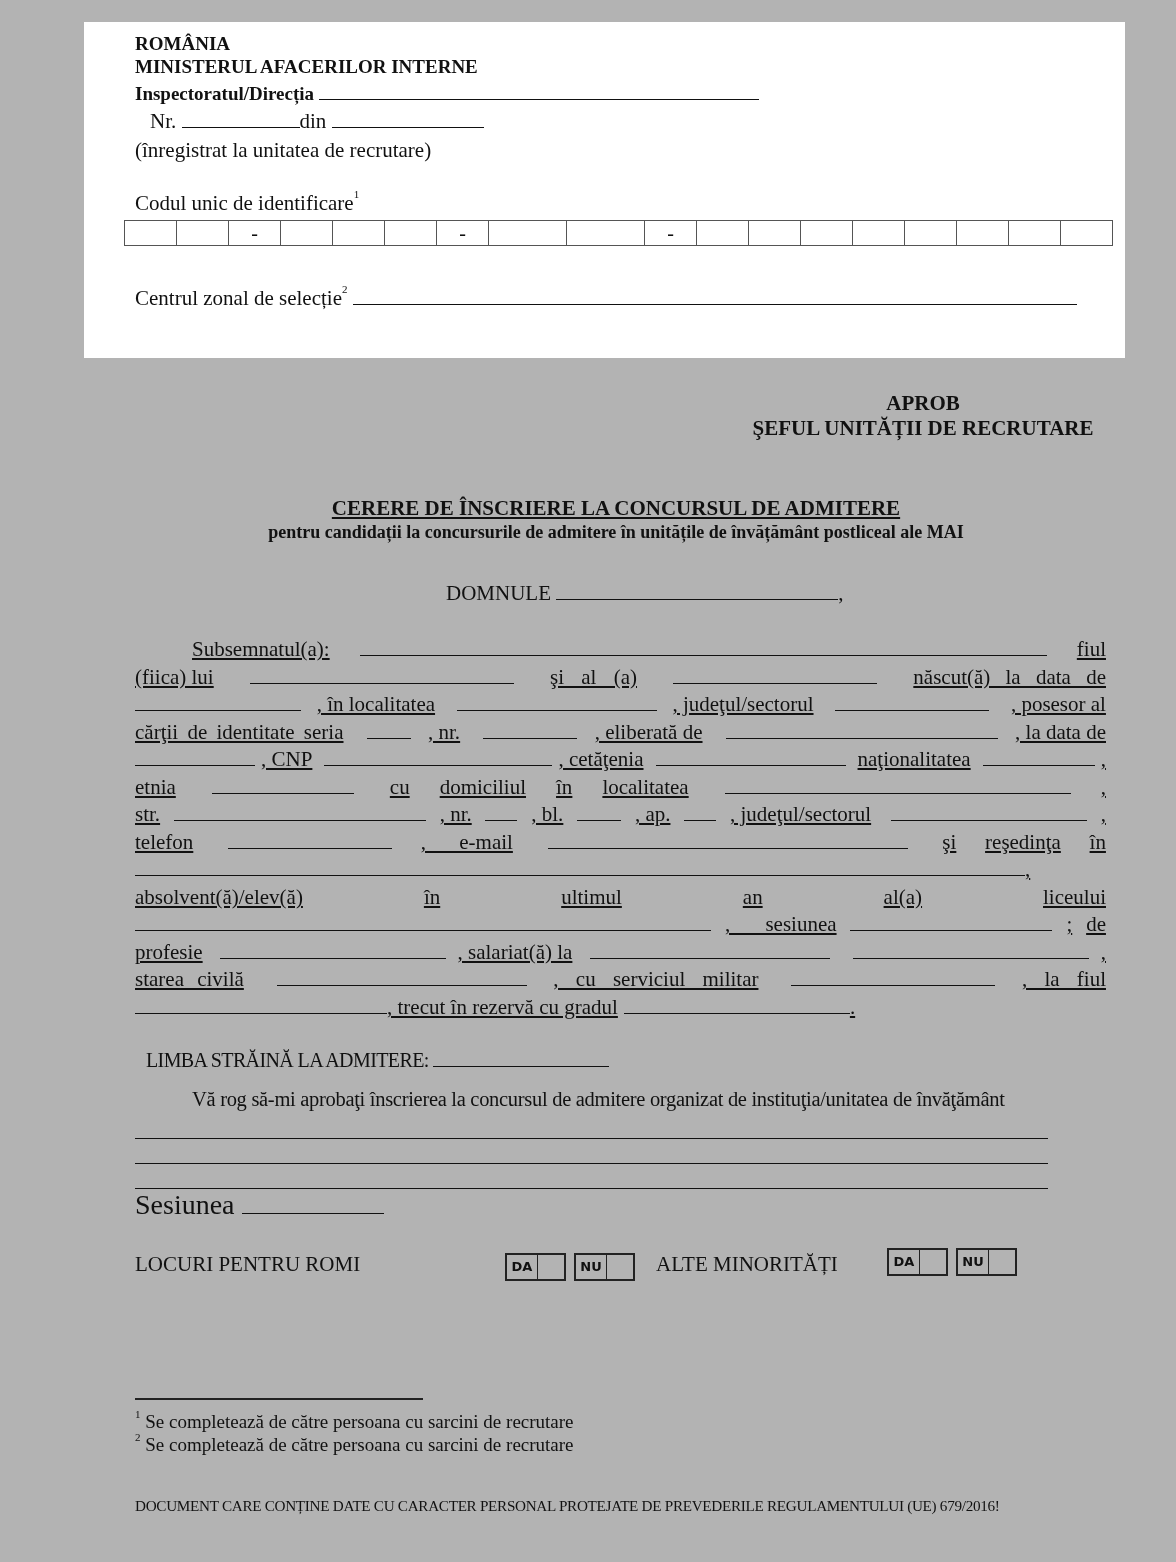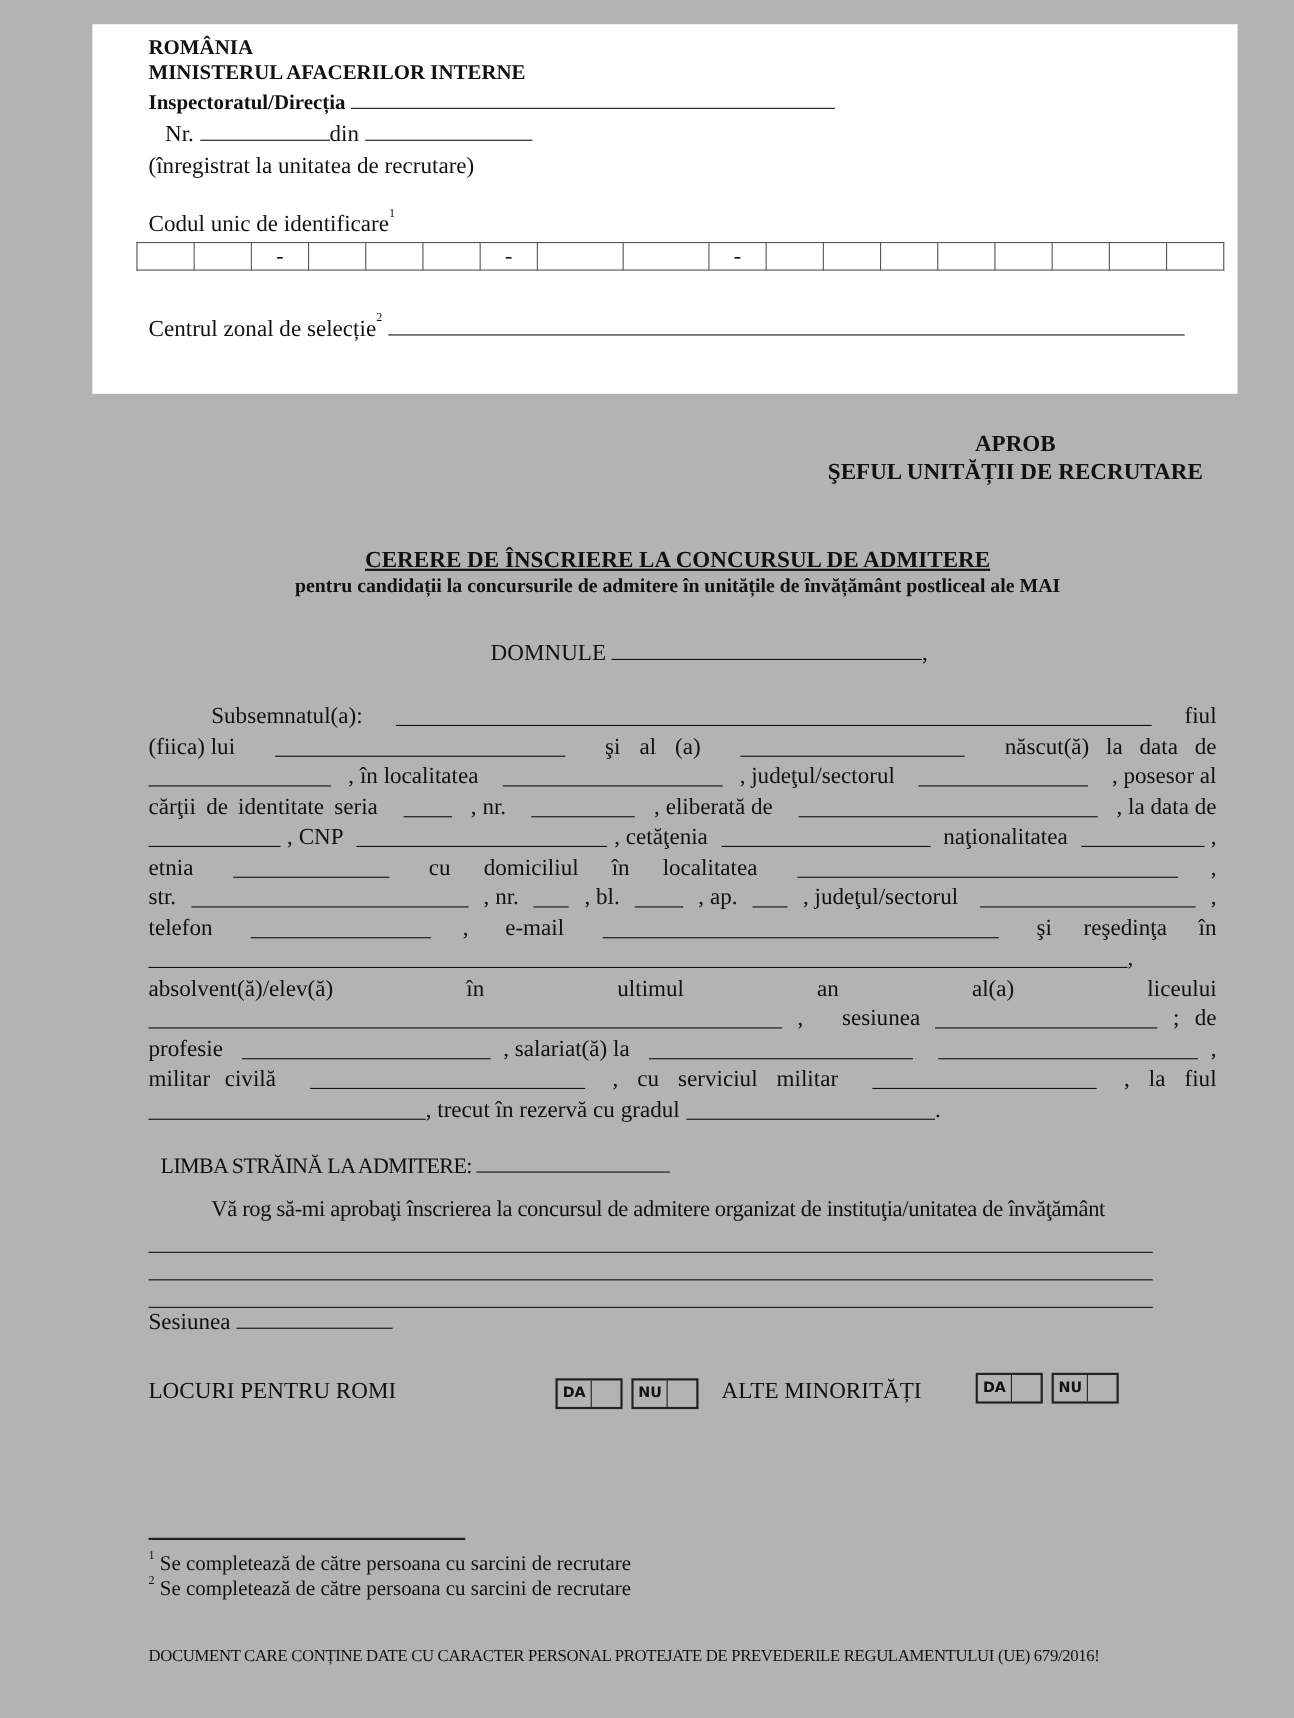--- a/index.html
+++ b/index.html
@@ -9,21 +9,21 @@
     color: #111; position: relative; overflow: hidden;
   }
   .abs { position: absolute; white-space: nowrap; }
   .white-box { position: absolute; left: 84px; top: 22px; width: 1041px; height: 336px; background: #ffffff; }
   .hdr { font-size: 19px; line-height: 26px; }
   .b { font-weight: bold; text-align: center; }
   .line { display: inline-block; border-bottom: 1px solid #111; height: 16px; vertical-align: baseline; }
   sup { font-size: 11px; vertical-align: top; position: relative; top: -3px; }
   table.code { position: absolute; left: 124px; top: 220px; border-collapse: collapse; font-size: 20px; }
   table.code td { border: 1px solid #555; height: 24px; text-align: center; padding: 0; line-height: 24px; }
-  .row { position: absolute; left: 135px; width: 971px; display: flex; justify-content: space-between; align-items: center; font-size: 21px; height: 27px; white-space: nowrap; }
+  .row { position: absolute; left: 135px; width: 971px; display: flex; justify-content: space-between; align-items: flex-start; font-size: 21px; height: 27px; white-space: nowrap; text-decoration: underline; }
   .row .ln { flex: 1; border-bottom: 1px solid #111; height: 18px; margin: 0 6px; }
   .box { display: inline-flex; border: 2px solid #222; height: 24px; vertical-align: middle; }
   .box .lab { font-family: "DejaVu Sans", sans-serif; font-weight: bold; font-size: 13px; width: 30px; text-align: center; line-height: 24px; border-right: 1px solid #222; }
   .box .chk { width: 26px; }
 </style>
 </head>
 <body>
 
 <div class="white-box"></div>
 
@@ -179,21 +179,21 @@
 </div>
 <div class="row" style="top:940px;">
   <span>profesie</span>
   <span class="ln" style="flex:0 0 226px;"></span>
   <span style="margin-left:-6px;">, salariat(ă) la</span>
   <span class="ln" style="flex:0 0 240px;"></span>
   <span class="ln" style="flex:0 0 236px;margin-right:0;"></span>
   <span>,</span>
 </div>
 <div class="row" style="top:967px;">
-  <span style="word-spacing:8px;">militar civilă</span>
+  <span style="word-spacing:8px;">starea civilă</span>
   <span class="ln" style="flex:0 0 250px;"></span>
   <span style="word-spacing:12px;margin-left:-6px;">, cu serviciul militar</span>
   <span class="ln" style="flex:0 0 204px;"></span>
   <span style="word-spacing:12px;margin-left:-6px;">, la fiul</span>
 </div>
 <div class="row" style="top:995px;justify-content:flex-start;">
   <span class="ln" style="flex:0 0 252px;margin:0;"></span>
   <span>, trecut în rezervă cu gradul</span>
   <span class="ln" style="flex:0 0 226px;margin:0 0 0 6px;"></span>
   <span>.</span>
@@ -201,21 +201,21 @@
 
 <div class="abs" style="left:146px;top:1049px;font-size:20px;letter-spacing:-0.6px;">
   <span>LIMBA STRĂINĂ LA ADMITERE:</span>
   <span class="line" style="width:176px;"></span>
 </div>
 
 <div class="abs" style="left:192px;top:1088px;font-size:20.5px;letter-spacing:-0.3px;">Vă rog să-mi aprobaţi înscrierea la concursul de admitere organizat de instituţia/unitatea de învăţământ</div>
 <div class="abs" style="left:135px;top:1118px;width:913px;height:20px;border-bottom:1px solid #111;"></div>
 <div class="abs" style="left:135px;top:1143px;width:913px;height:20px;border-bottom:1px solid #111;"></div>
 <div class="abs" style="left:135px;top:1168px;width:913px;height:20px;border-bottom:1px solid #111;"></div>
-<div class="abs" style="left:135px;top:1189px;font-size:21px;">
+<div class="abs" style="left:135px;top:1189px;font-size:28px;">
   <span>Sesiunea</span>
   <span class="line" style="width:142px;"></span>
 </div>
 
 <div class="abs" style="left:135px;top:1252px;font-size:21px;">LOCURI  PENTRU ROMI</div>
 <div class="abs" style="left:505px;top:1253px;">
   <span class="box">
       <span class="lab">DA</span>
       <span class="chk"></span>
     </span>

